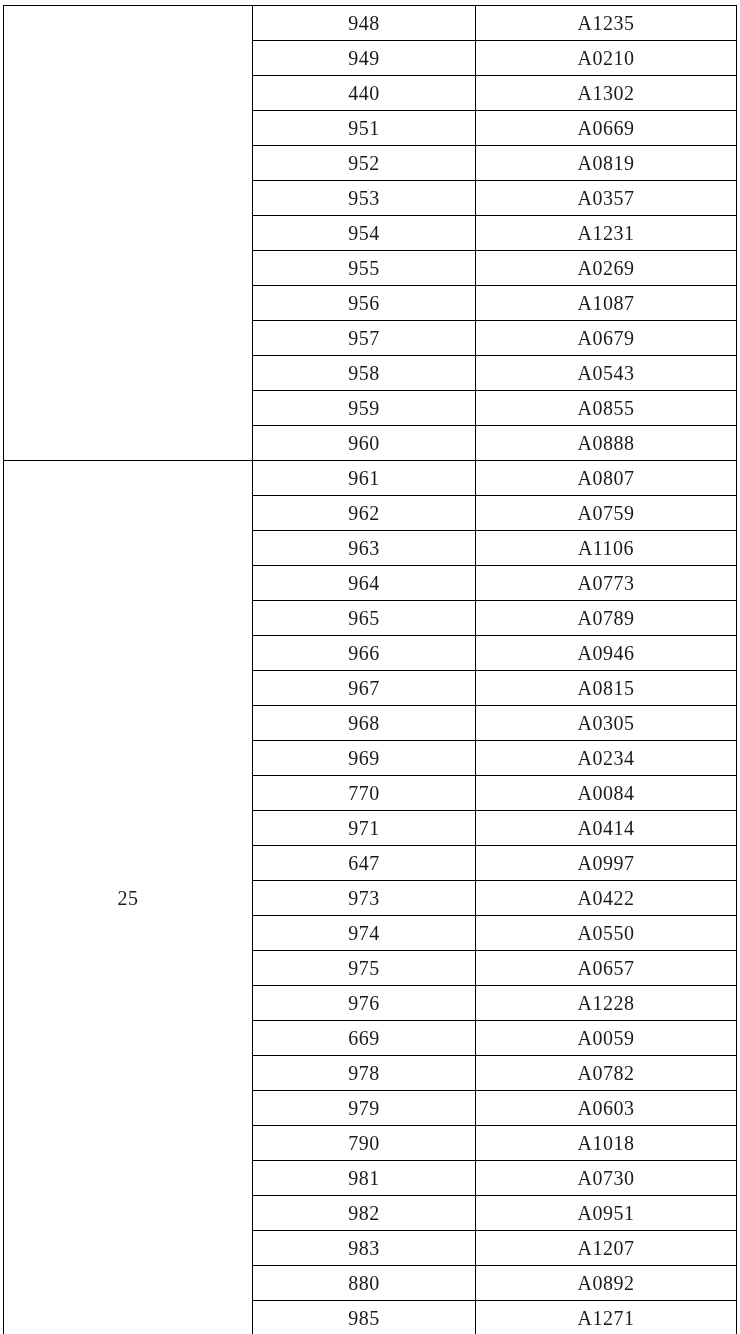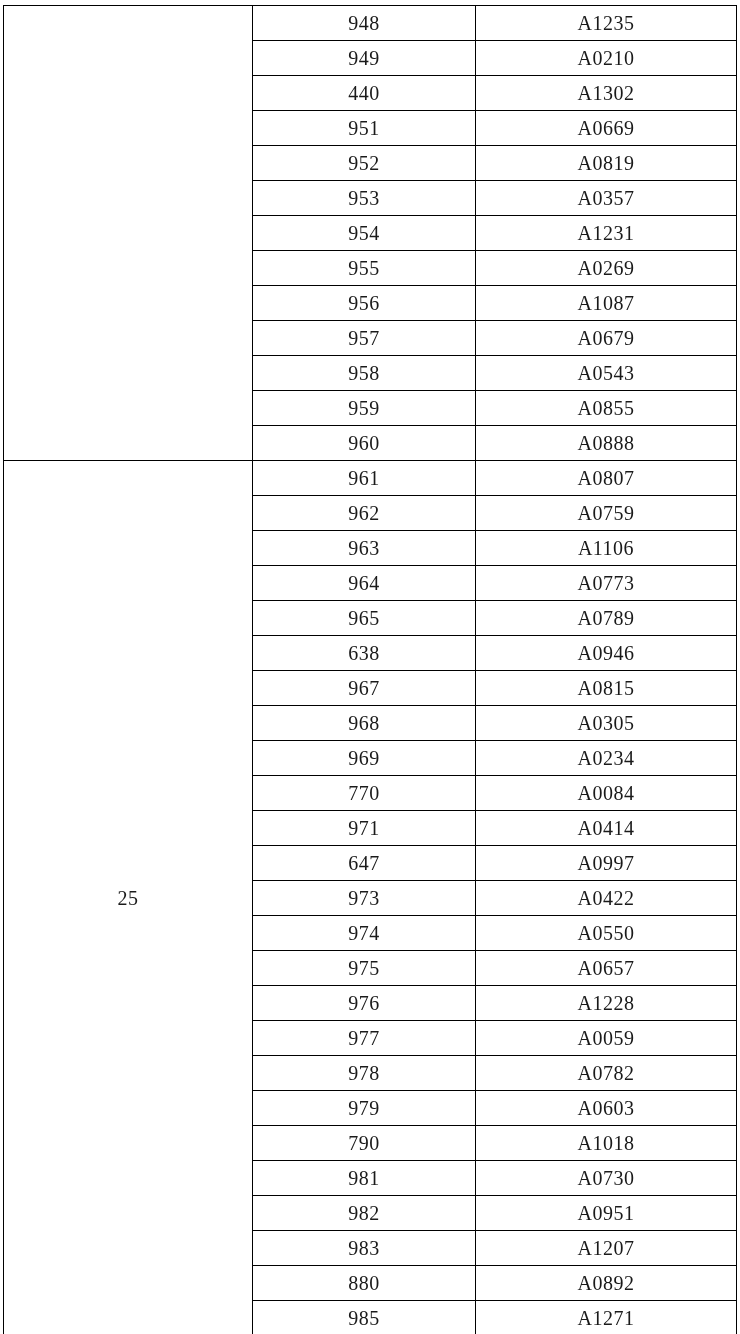--- a/index.html
+++ b/index.html
@@ -130,21 +130,21 @@
       </tr>
       <tr>
         <td class="col-index">964</td>
         <td class="col-code">A0773</td>
       </tr>
       <tr>
         <td class="col-index">965</td>
         <td class="col-code">A0789</td>
       </tr>
       <tr>
-        <td class="col-index">638</td>
+        <td class="col-index">966</td>
         <td class="col-code">A0946</td>
       </tr>
       <tr>
         <td class="col-index">967</td>
         <td class="col-code">A0815</td>
       </tr>
       <tr>
         <td class="col-index">968</td>
         <td class="col-code">A0305</td>
       </tr>
@@ -174,21 +174,21 @@
       </tr>
       <tr>
         <td class="col-index">975</td>
         <td class="col-code">A0657</td>
       </tr>
       <tr>
         <td class="col-index">976</td>
         <td class="col-code">A1228</td>
       </tr>
       <tr>
-        <td class="col-index">977</td>
+        <td class="col-index">669</td>
         <td class="col-code">A0059</td>
       </tr>
       <tr>
         <td class="col-index">978</td>
         <td class="col-code">A0782</td>
       </tr>
       <tr>
         <td class="col-index">979</td>
         <td class="col-code">A0603</td>
       </tr>

